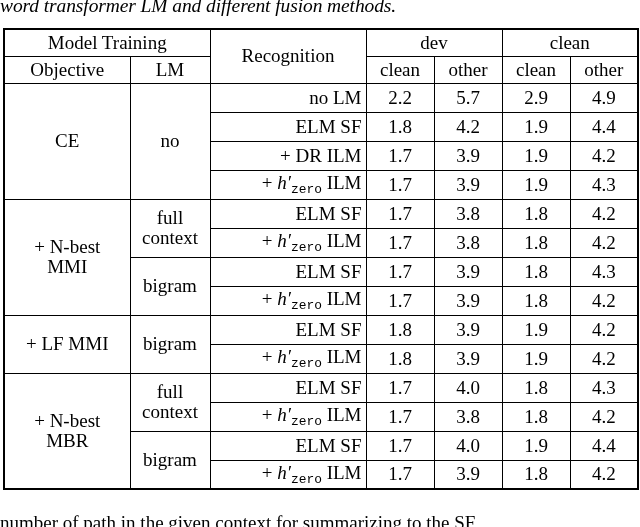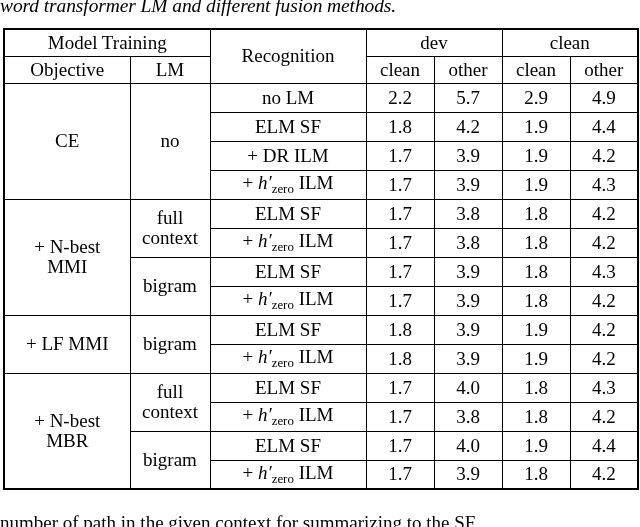--- a/index.html
+++ b/index.html
@@ -69,41 +69,42 @@
   table.paper {
     border: 2.4px solid #000;
   }
 
   .c-obj   { width: 126px; }
   .c-lm    { width:  80px; }
   .c-rec   { width: 156px; }
   .c-num   { width:  68px; }
 
   .ctr  { text-align: center; }
-  .lft  { text-align: center; }
+  .lft  { text-align: right; }
 
   .rowh  { height: 27px; }
   .rowh2 { height: 29px; }
 
   
   .grp-top > td, .grp-top > th { border-top: 4.5px double #000; }
 
   
   .hdr-span { text-align: center; }
 
   .hprime {
     font-style: italic;
     font-family: "Liberation Serif", "DejaVu Serif", serif;
   }
   .hprime .pr { font-style: italic; }
   sub.zero {
     font-style: normal;
     font-size: 0.68em;
     vertical-align: -0.28em;
     letter-spacing: 0px;
+    font-family: Liberation Mono, monospace;
   }
   .indent { padding-left: 26px; margin-top: 19px; }
 
   .nowrap { white-space: nowrap; }
 </style>
 </head>
 <body>
 
 <div class="caption-top">word transformer LM and different fusion methods.</div>
 

